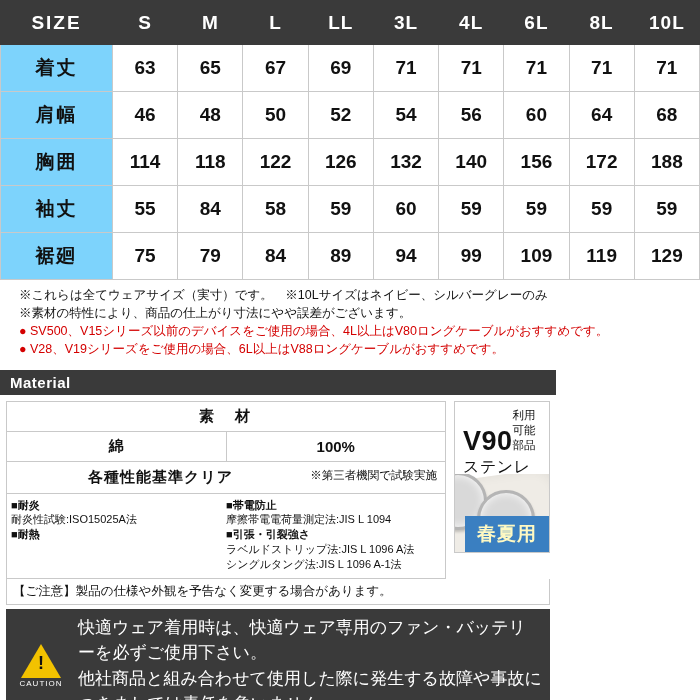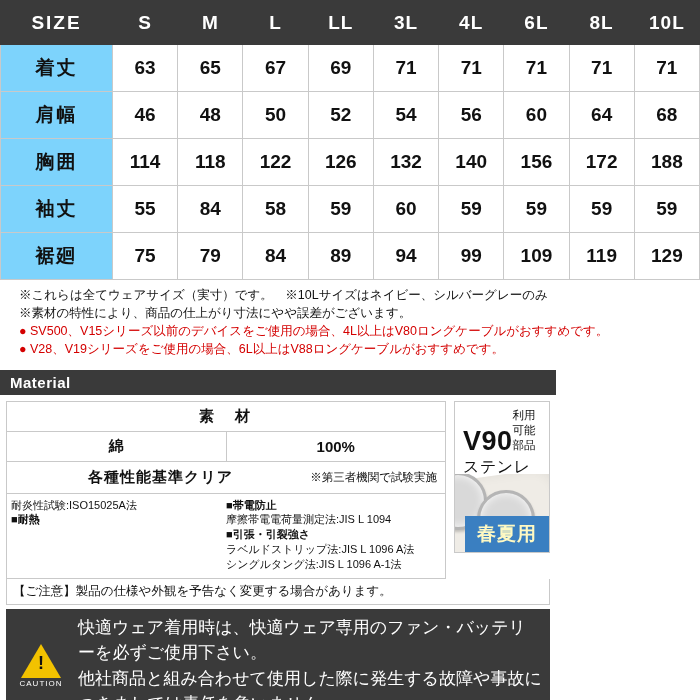--- a/index.html
+++ b/index.html
@@ -99,21 +99,20 @@
     font-weight:bold;
     letter-spacing:3px;
     font-size:15px;
   }
   table.mat-table .cell-mat { font-weight:bold; }
 
   .perf-box {
     border:1px solid #c9c9c9;
     border-top:none;
     display:flex;
-    align-items:center;
     padding:6px 4px;
   }
   .perf-title {
     flex:1;
     text-align:center;
     font-weight:bold;
     font-size:15px;
     letter-spacing:1px;
   }
   .perf-note {
@@ -388,20 +387,21 @@
       </tbody>
         </table>
 
       <div class="perf-box">
         <div class="perf-title">各種性能基準クリア</div>
         <div class="perf-note">※第三者機関で試験実施</div>
       </div>
 
       <div class="spec-box">
         <div class="spec-col">
+          <div class="ttl">■耐炎</div>
           <div>耐炎性試験:ISO15025A法</div>
           <div class="ttl">■耐熱</div>
         </div>
         <div class="spec-col">
           <div class="ttl">■帯電防止</div>
           <div>摩擦帯電電荷量測定法:JIS L 1094</div>
           <div class="ttl">■引張・引裂強さ</div>
           <div>ラベルドストリップ法:JIS L 1096 A法</div>
           <div>シングルタング法:JIS L 1096 A-1法</div>
         </div>

